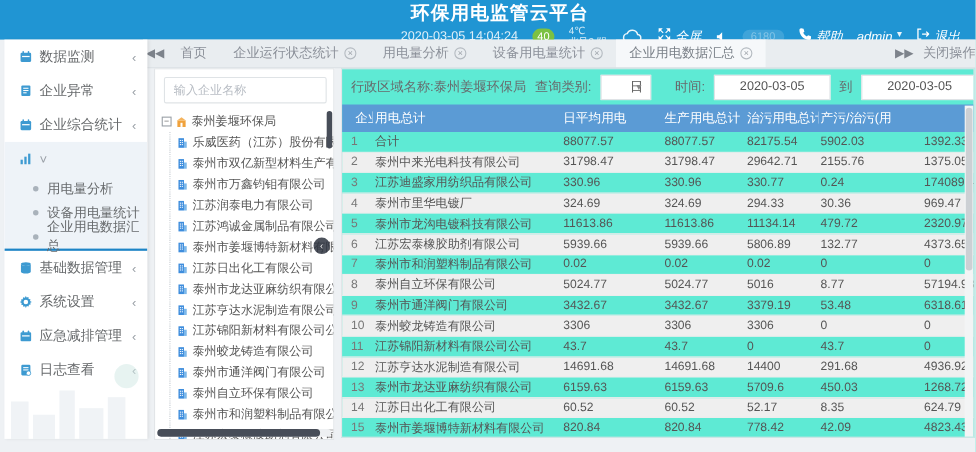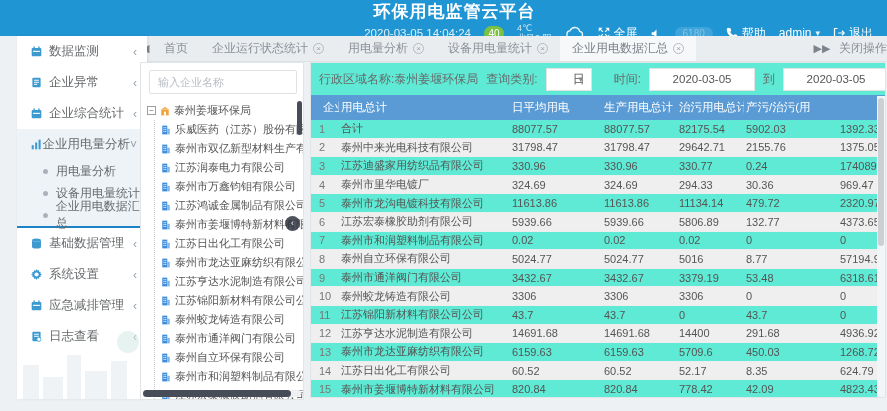--- a/index.html
+++ b/index.html
@@ -6,36 +6,36 @@
   html,body { width:887px; height:411px; overflow:hidden; }
   body { font-family:"Liberation Sans","DejaVu Sans",sans-serif; background:#eef1f4; position:relative; font-size:12px; color:#555; }
 
   
   .header { position:absolute; left:0; top:0; width:887px; height:36px; background:#2095d3; display:flex; align-items:center; color:#fff;flex-direction:column; }
   .brand { font-size:17px; font-weight:bold; letter-spacing:1px; padding-left:22px; white-space:nowrap; }
   .hright { margin-left:auto; display:flex; align-items:center; gap:13px; padding-right:14px; }
   .hdatetime { font-size:11.5px; color:rgba(255,255,255,.85); }
   .aqi-badge { background:#7cc142; color:#fff; font-size:10px; min-width:20px; height:15px; line-height:15px; text-align:center; border-radius:8px; padding:0 4px; }
   .weather2 { font-size:9px; line-height:10px; color:rgba(255,255,255,.8); }
-  .hbtn { display:flex; align-items:center; gap:4px; font-size:12px; color:#fff; cursor:pointer; white-space:nowrap; }
+  .hbtn { display:flex; gap:4px; font-size:12px; color:#fff; cursor:pointer; white-space:nowrap;font-style:italic; }
   .hicon svg { display:block; }
   .notice-pill { background:rgba(255,255,255,.14); color:rgba(255,255,255,.35); font-size:10px; border-radius:8px; padding:1px 8px; }
   .caret { font-size:9px; opacity:.9; }
 
   
   .tabbar { position:absolute; left:130px; top:36px; width:757px; height:26px; background:#e9edf0; border-bottom:1px solid #dde2e6; display:flex; align-items:stretch; color:#8b9099; }
   .tab-scroll { width:22px; display:flex; align-items:center; justify-content:center; font-size:11px; color:#7d838b; cursor:pointer; }
   .tab { display:flex; align-items:center; gap:5px; padding:0 12px; font-size:12px; cursor:pointer; white-space:nowrap; }
   .tab.active { background:#f6f8fa; color:#7a8088; }
   .tab-x { width:11px; height:11px; border:1px solid #b4bac0; border-radius:50%; font-size:8px; line-height:9px; text-align:center; color:#9aa0a7; }
   .tab-right { margin-left:auto; display:flex; align-items:center; gap:6px; padding-right:0; }
   .close-ops { font-size:12px; color:#8b9099; white-space:nowrap; cursor:pointer; }
 
   
-  .sidebar { position:absolute; left:17px; top:36px; width:130px; height:363px; background:#fff; box-shadow:1px 0 3px rgba(0,0,0,.08); overflow:hidden; }
+  .sidebar { position:absolute; left:4px; top:36px; width:130px; height:363px; background:#fff; box-shadow:1px 0 3px rgba(0,0,0,.08); overflow:hidden; }
   .side-item { height:31px; display:flex; align-items:center; padding:0 10px 0 14px; color:#676a6c; font-size:12.5px; cursor:pointer; }
   .side-item .sicon { width:18px; color:#3d9ad1; display:flex; }
   .side-item .slabel { flex:1; white-space:nowrap; }
   .side-item .chev { color:#9aa0a7; font-size:12px; }
   .group.expanded { background:#eef3f8; border-bottom:2px solid #1c84c6; }
   .sub-item { height:22px; display:flex; align-items:center; padding-left:26px; font-size:12px; color:#676a6c; cursor:pointer; }
   .sub-item .dot { width:5px; height:5px; border-radius:50%; background:#a9b2bb; margin-right:8px; }
   .city-art { position:absolute; bottom:0; left:0; width:130px; height:70px; opacity:.5; pointer-events:none; }
   .city-art div { position:absolute; background:#e2e8ee; }
   .leafball { position:absolute; width:22px; height:22px; border-radius:50%; background:#cfe8e4 !important; }
@@ -201,21 +201,20 @@
       </div>
       <div class="group expanded">
         <div class="side-item">
           <span class="sicon">
             <svg width="11" height="11" viewBox="0 0 16 16" fill="currentColor">
               <rect x="1" y="9" width="3" height="6"></rect>
               <rect x="6" y="5" width="3" height="10"></rect>
               <rect x="11" y="1" width="3" height="14"></rect>
             </svg>
           </span>
-          <span class="slabel">企业用电量分析</span>
           <span class="chev">˅</span>
         </div>
         <div class="sub-item">
           <span class="dot"></span>
           <span>用电量分析</span>
         </div>
         <div class="sub-item">
           <span class="dot"></span>
           <span>设备用电量统计</span>
         </div>
@@ -338,36 +337,36 @@
               <rect x="2" y="1" width="8" height="14" fill="#3e8ddd"></rect>
               <rect x="10" y="6" width="4" height="9" fill="#7db8ea"></rect>
               <rect x="4" y="3.5" width="1.6" height="1.6" fill="#fff"></rect>
               <rect x="6.8" y="3.5" width="1.6" height="1.6" fill="#fff"></rect>
               <rect x="4" y="6.5" width="1.6" height="1.6" fill="#fff"></rect>
               <rect x="6.8" y="6.5" width="1.6" height="1.6" fill="#fff"></rect>
               <rect x="4" y="9.5" width="1.6" height="1.6" fill="#fff"></rect>
               <rect x="6.8" y="9.5" width="1.6" height="1.6" fill="#fff"></rect>
             </svg>
           </span>
+          <span>泰州市万鑫钧钼有限公司</span>
+        </div>
+        <div class="tnode">
+          <span style="display:flex;">
+            <svg width="10" height="10" viewBox="0 0 16 16">
+              <rect x="2" y="1" width="8" height="14" fill="#3e8ddd"></rect>
+              <rect x="10" y="6" width="4" height="9" fill="#7db8ea"></rect>
+              <rect x="4" y="3.5" width="1.6" height="1.6" fill="#fff"></rect>
+              <rect x="6.8" y="3.5" width="1.6" height="1.6" fill="#fff"></rect>
+              <rect x="4" y="6.5" width="1.6" height="1.6" fill="#fff"></rect>
+              <rect x="6.8" y="6.5" width="1.6" height="1.6" fill="#fff"></rect>
+              <rect x="4" y="9.5" width="1.6" height="1.6" fill="#fff"></rect>
+              <rect x="6.8" y="9.5" width="1.6" height="1.6" fill="#fff"></rect>
+            </svg>
+          </span>
           <span>江苏润泰电力有限公司</span>
-        </div>
-        <div class="tnode">
-          <span style="display:flex;">
-            <svg width="10" height="10" viewBox="0 0 16 16">
-              <rect x="2" y="1" width="8" height="14" fill="#3e8ddd"></rect>
-              <rect x="10" y="6" width="4" height="9" fill="#7db8ea"></rect>
-              <rect x="4" y="3.5" width="1.6" height="1.6" fill="#fff"></rect>
-              <rect x="6.8" y="3.5" width="1.6" height="1.6" fill="#fff"></rect>
-              <rect x="4" y="6.5" width="1.6" height="1.6" fill="#fff"></rect>
-              <rect x="6.8" y="6.5" width="1.6" height="1.6" fill="#fff"></rect>
-              <rect x="4" y="9.5" width="1.6" height="1.6" fill="#fff"></rect>
-              <rect x="6.8" y="9.5" width="1.6" height="1.6" fill="#fff"></rect>
-            </svg>
-          </span>
-          <span>泰州市万鑫钧钼有限公司</span>
         </div>
         <div class="tnode">
           <span style="display:flex;">
             <svg width="10" height="10" viewBox="0 0 16 16">
               <rect x="2" y="1" width="8" height="14" fill="#3e8ddd"></rect>
               <rect x="10" y="6" width="4" height="9" fill="#7db8ea"></rect>
               <rect x="4" y="3.5" width="1.6" height="1.6" fill="#fff"></rect>
               <rect x="6.8" y="3.5" width="1.6" height="1.6" fill="#fff"></rect>
               <rect x="4" y="6.5" width="1.6" height="1.6" fill="#fff"></rect>
               <rect x="6.8" y="6.5" width="1.6" height="1.6" fill="#fff"></rect>

